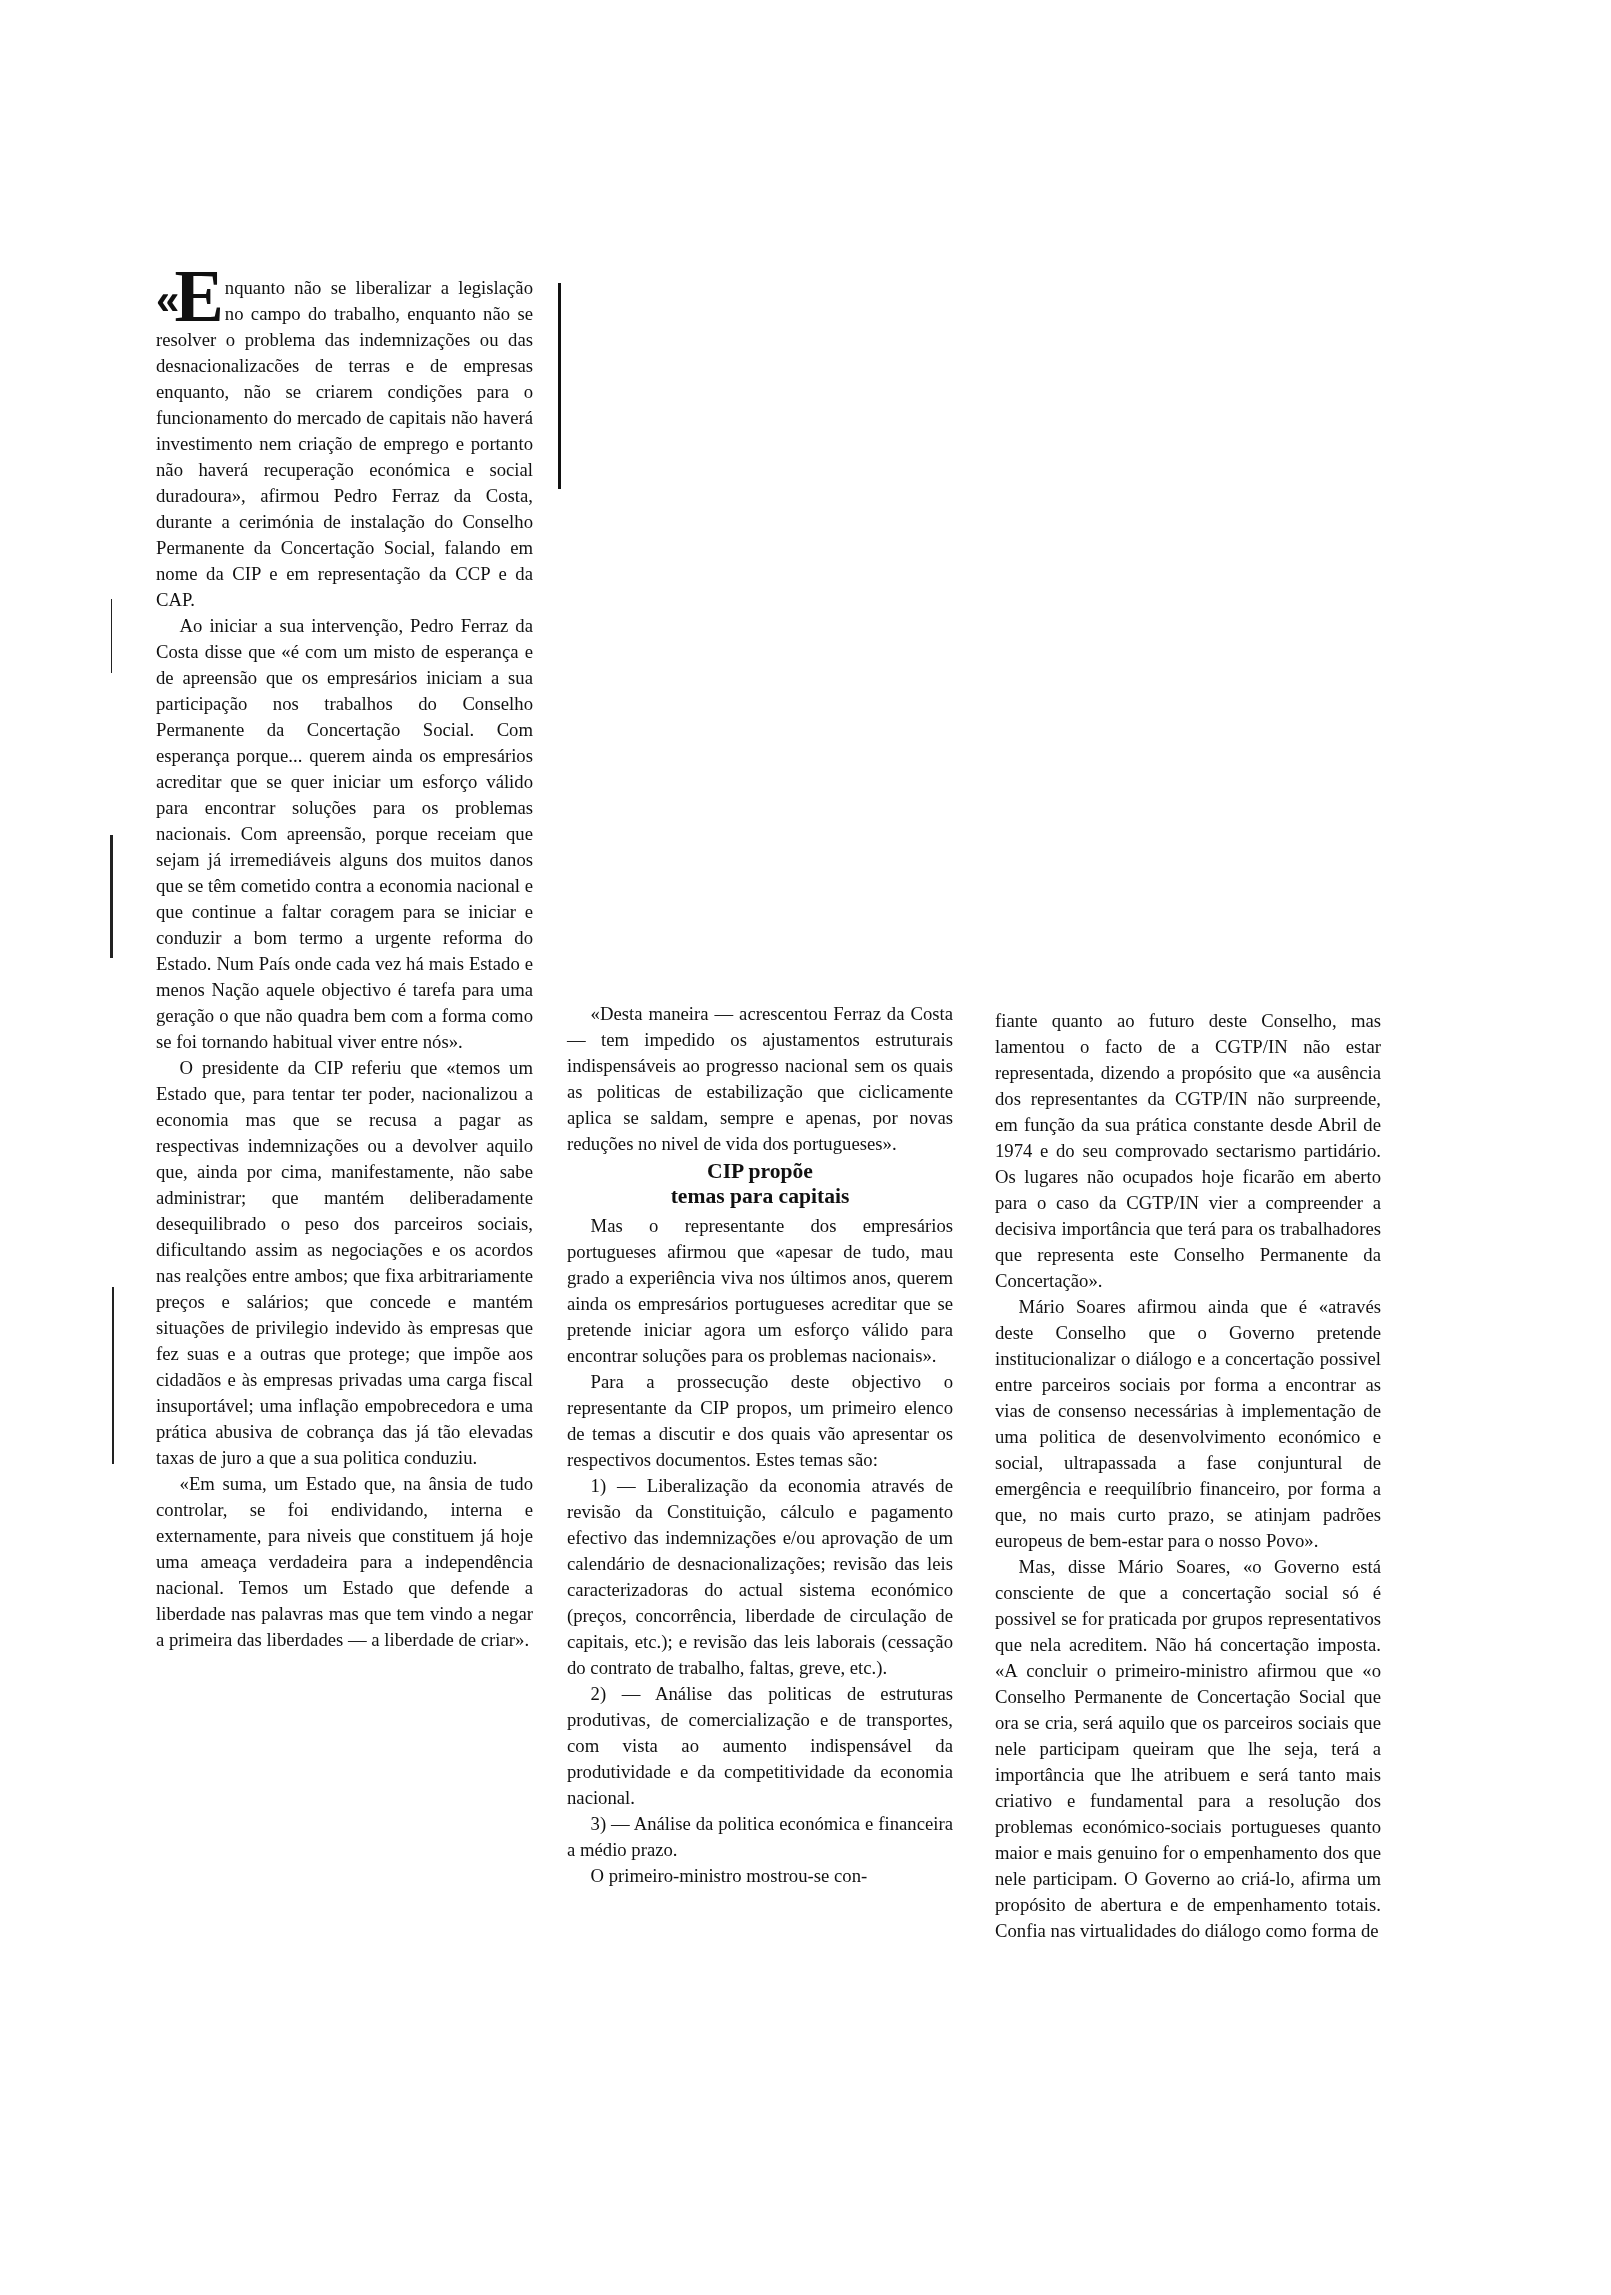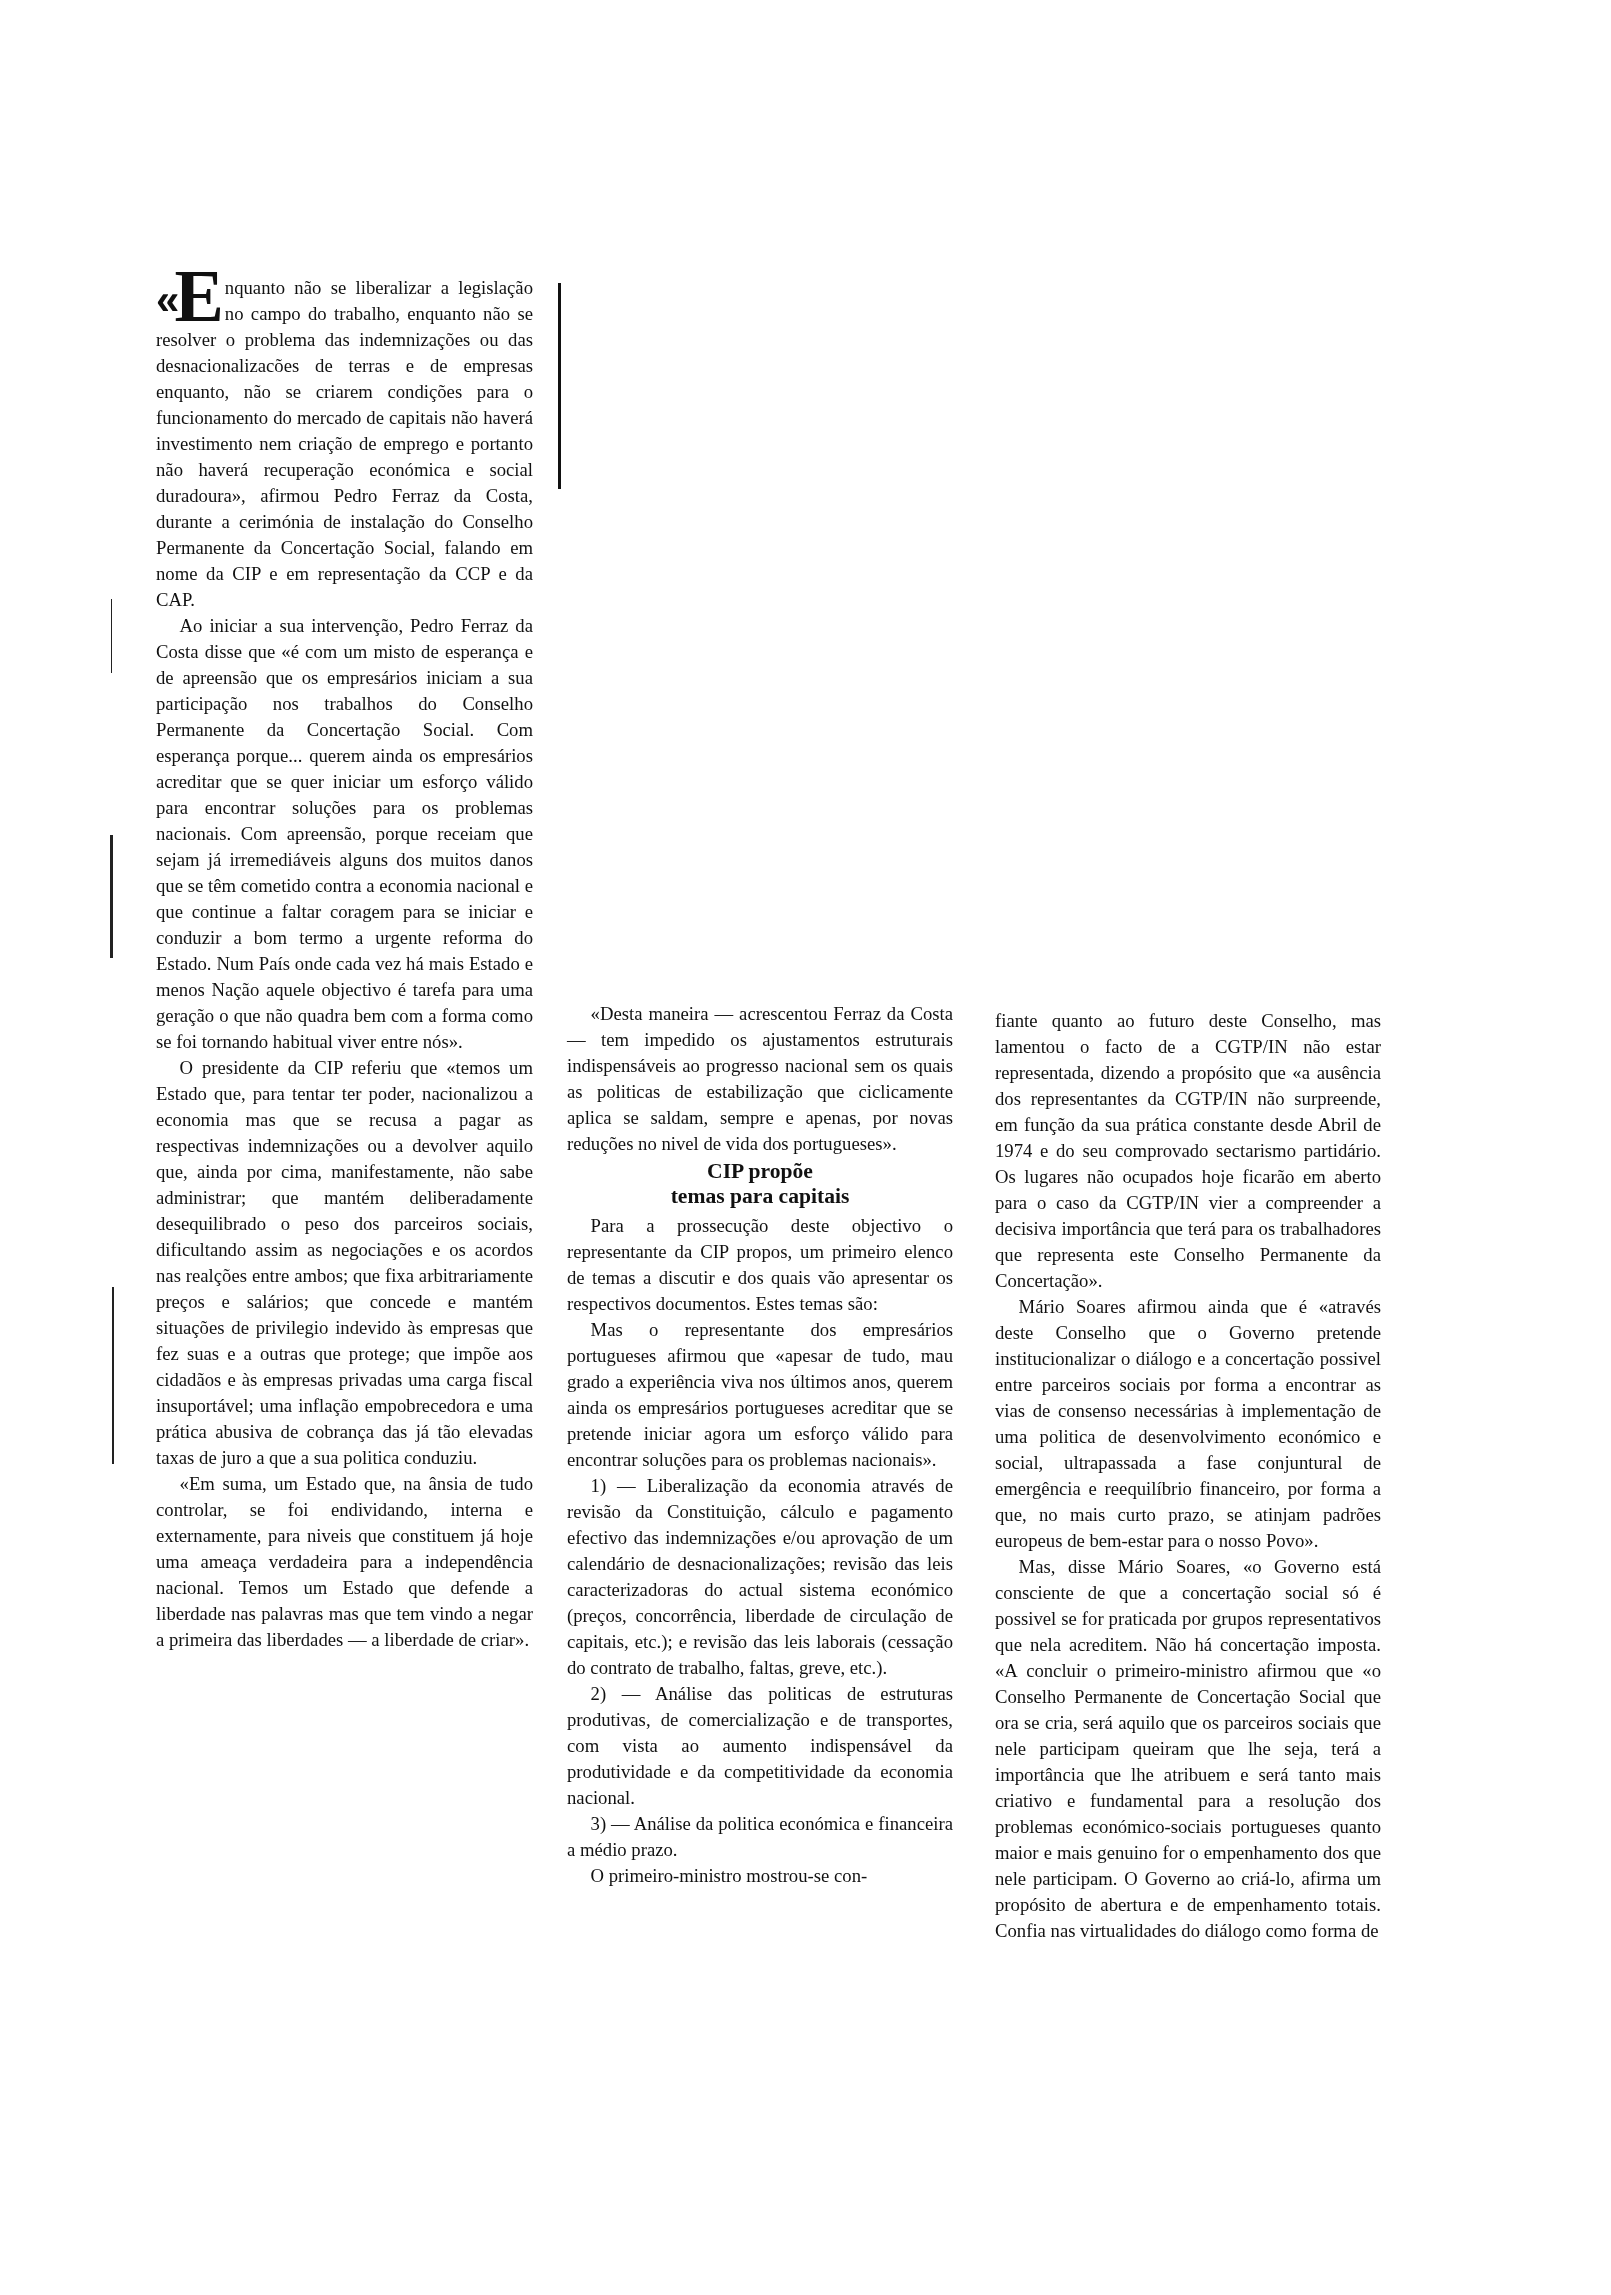--- a/index.html
+++ b/index.html
@@ -47,22 +47,22 @@
   <p class="ind">O presidente da CIP referiu que «temos um Estado que, para tentar ter poder, nacionalizou a economia mas que se recusa a pagar as respectivas indemnizações ou a devolver aquilo que, ainda por cima, manifestamente, não sabe administrar; que mantém deliberadamente desequilibrado o peso dos parceiros sociais, dificultando assim as negociações e os acordos nas realções entre ambos; que fixa arbitrariamente preços e salários; que concede e mantém situações de privilegio indevido às empresas que fez suas e a outras que protege; que impõe aos cidadãos e às empresas privadas uma carga fiscal insuportável; uma inflação empobrecedora e uma prática abusiva de cobrança das já tão elevadas taxas de juro a que a sua politica conduziu.</p>
   <p class="ind">«Em suma, um Estado que, na ânsia de tudo controlar, se foi endividando, interna e externamente, para niveis que constituem já hoje uma ameaça verdadeira para a independência nacional. Temos um Estado que defende a liberdade nas palavras mas que tem vindo a negar a primeira das liberdades — a liberdade de criar».</p>
 </div>
 
 <div id="col2" class="col">
   <p class="ind">«Desta maneira — acrescentou Ferraz da Costa — tem impedido os ajustamentos estruturais indispensáveis ao progresso nacional sem os quais as politicas de estabilização que ciclicamente aplica se saldam, sempre e apenas, por novas reduções no nivel de vida dos portugueses».</p>
   <div class="subhead">
     <div>CIP propõe</div>
     <div>temas para capitais</div>
   </div>
+  <p class="ind">Mas o representante dos empresários portugueses afirmou que «apesar de tudo, mau grado a experiência viva nos últimos anos, querem ainda os empresários portugueses acreditar que se pretende iniciar agora um esforço válido para encontrar soluções para os problemas nacionais».</p>
   <p class="ind">Para a prossecução deste objectivo o representante da CIP propos, um primeiro elenco de temas a discutir e dos quais vão apresentar os respectivos documentos. Estes temas são:</p>
-  <p class="ind">Mas o representante dos empresários portugueses afirmou que «apesar de tudo, mau grado a experiência viva nos últimos anos, querem ainda os empresários portugueses acreditar que se pretende iniciar agora um esforço válido para encontrar soluções para os problemas nacionais».</p>
   <p class="ind">1) — Liberalização da economia através de revisão da Constituição, cálculo e pagamento efectivo das indemnizações e/ou aprovação de um calendário de desnacionalizações; revisão das leis caracterizadoras do actual sistema económico (preços, concorrência, liberdade de circulação de capitais, etc.); e revisão das leis laborais (cessação do contrato de trabalho, faltas, greve, etc.).</p>
   <p class="ind">2) — Análise das politicas de estruturas produtivas, de comercialização e de transportes, com vista ao aumento indispensável da produtividade e da competitividade da economia nacional.</p>
   <p class="ind">3) — Análise da politica económica e financeira a médio prazo.</p>
   <p class="ind" style="text-align:left">O primeiro-ministro mostrou-se con-</p>
 </div>
 
 <div id="col3" class="col">
   <p>fiante quanto ao futuro deste Conselho, mas lamentou o facto de a CGTP/IN não estar representada, dizendo a propósito que «a ausência dos representantes da CGTP/IN não surpreende, em função da sua prática constante desde Abril de 1974 e do seu comprovado sectarismo partidário. Os lugares não ocupados hoje ficarão em aberto para o caso da CGTP/IN vier a compreender a decisiva importância que terá para os trabalhadores que representa este Conselho Permanente da Concertação».</p>
   <p class="ind">Mário Soares afirmou ainda que é «através deste Conselho que o Governo pretende institucionalizar o diálogo e a concertação possivel entre parceiros sociais por forma a encontrar as vias de consenso necessárias à implementação de uma politica de desenvolvimento económico e social, ultrapassada a fase conjuntural de emergência e reequilíbrio financeiro, por forma a que, no mais curto prazo, se atinjam padrões europeus de bem-estar para o nosso Povo».</p>
   <p class="ind">Mas, disse Mário Soares, «o Governo está consciente de que a concertação social só é possivel se for praticada por grupos representativos que nela acreditem. Não há concertação imposta. «A concluir o primeiro-ministro afirmou que «o Conselho Permanente de Concertação Social que ora se cria, será aquilo que os parceiros sociais que nele participam queiram que lhe seja, terá a importância que lhe atribuem e será tanto mais criativo e fundamental para a resolução dos problemas económico-sociais portugueses quanto maior e mais genuino for o empenhamento dos que nele participam. O Governo ao criá-lo, afirma um propósito de abertura e de empenhamento totais. Confia nas virtualidades do diálogo como forma de</p>

